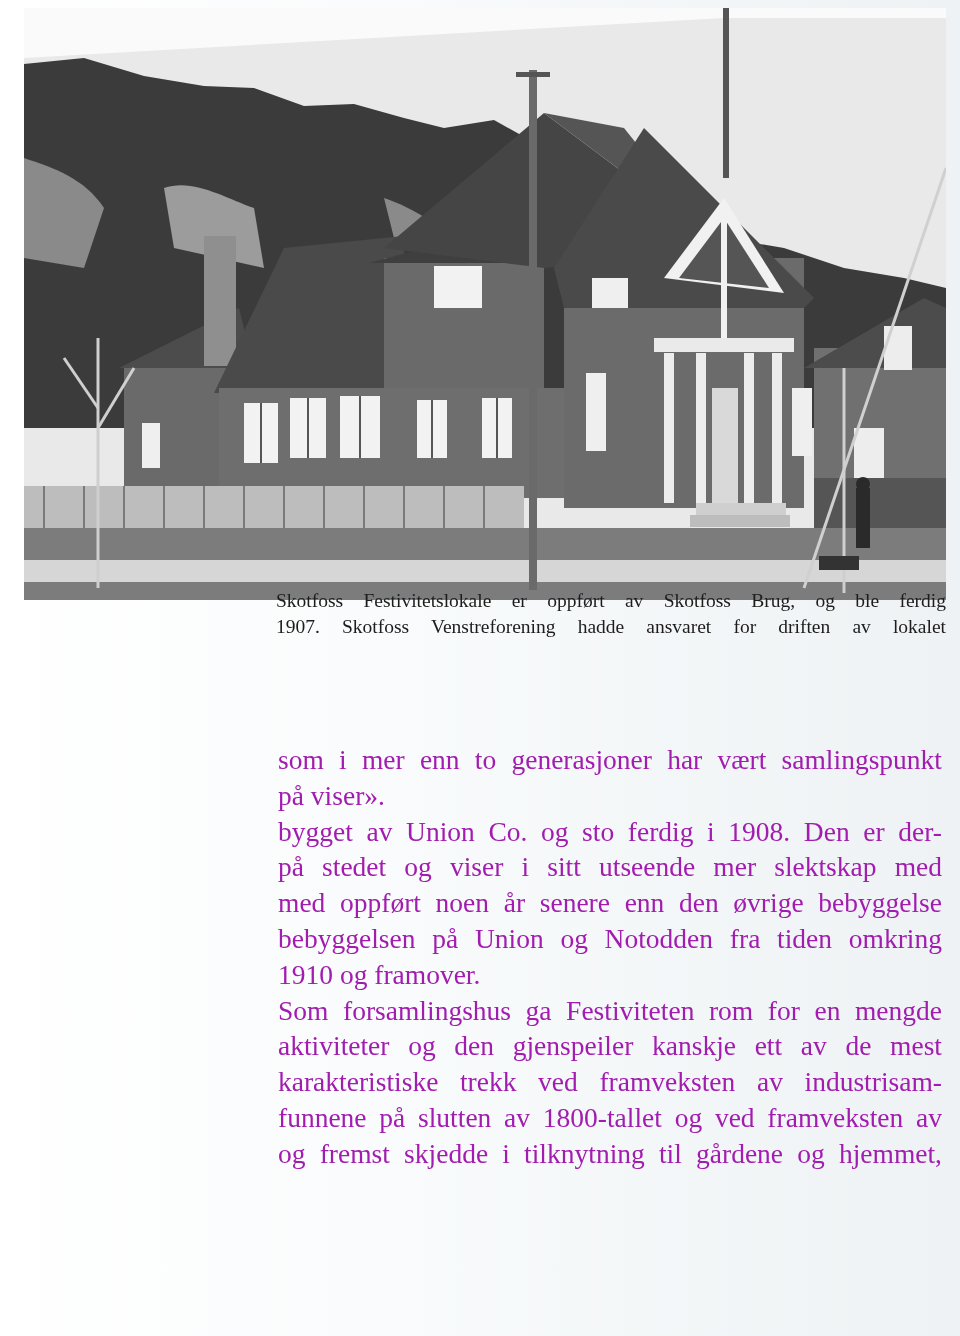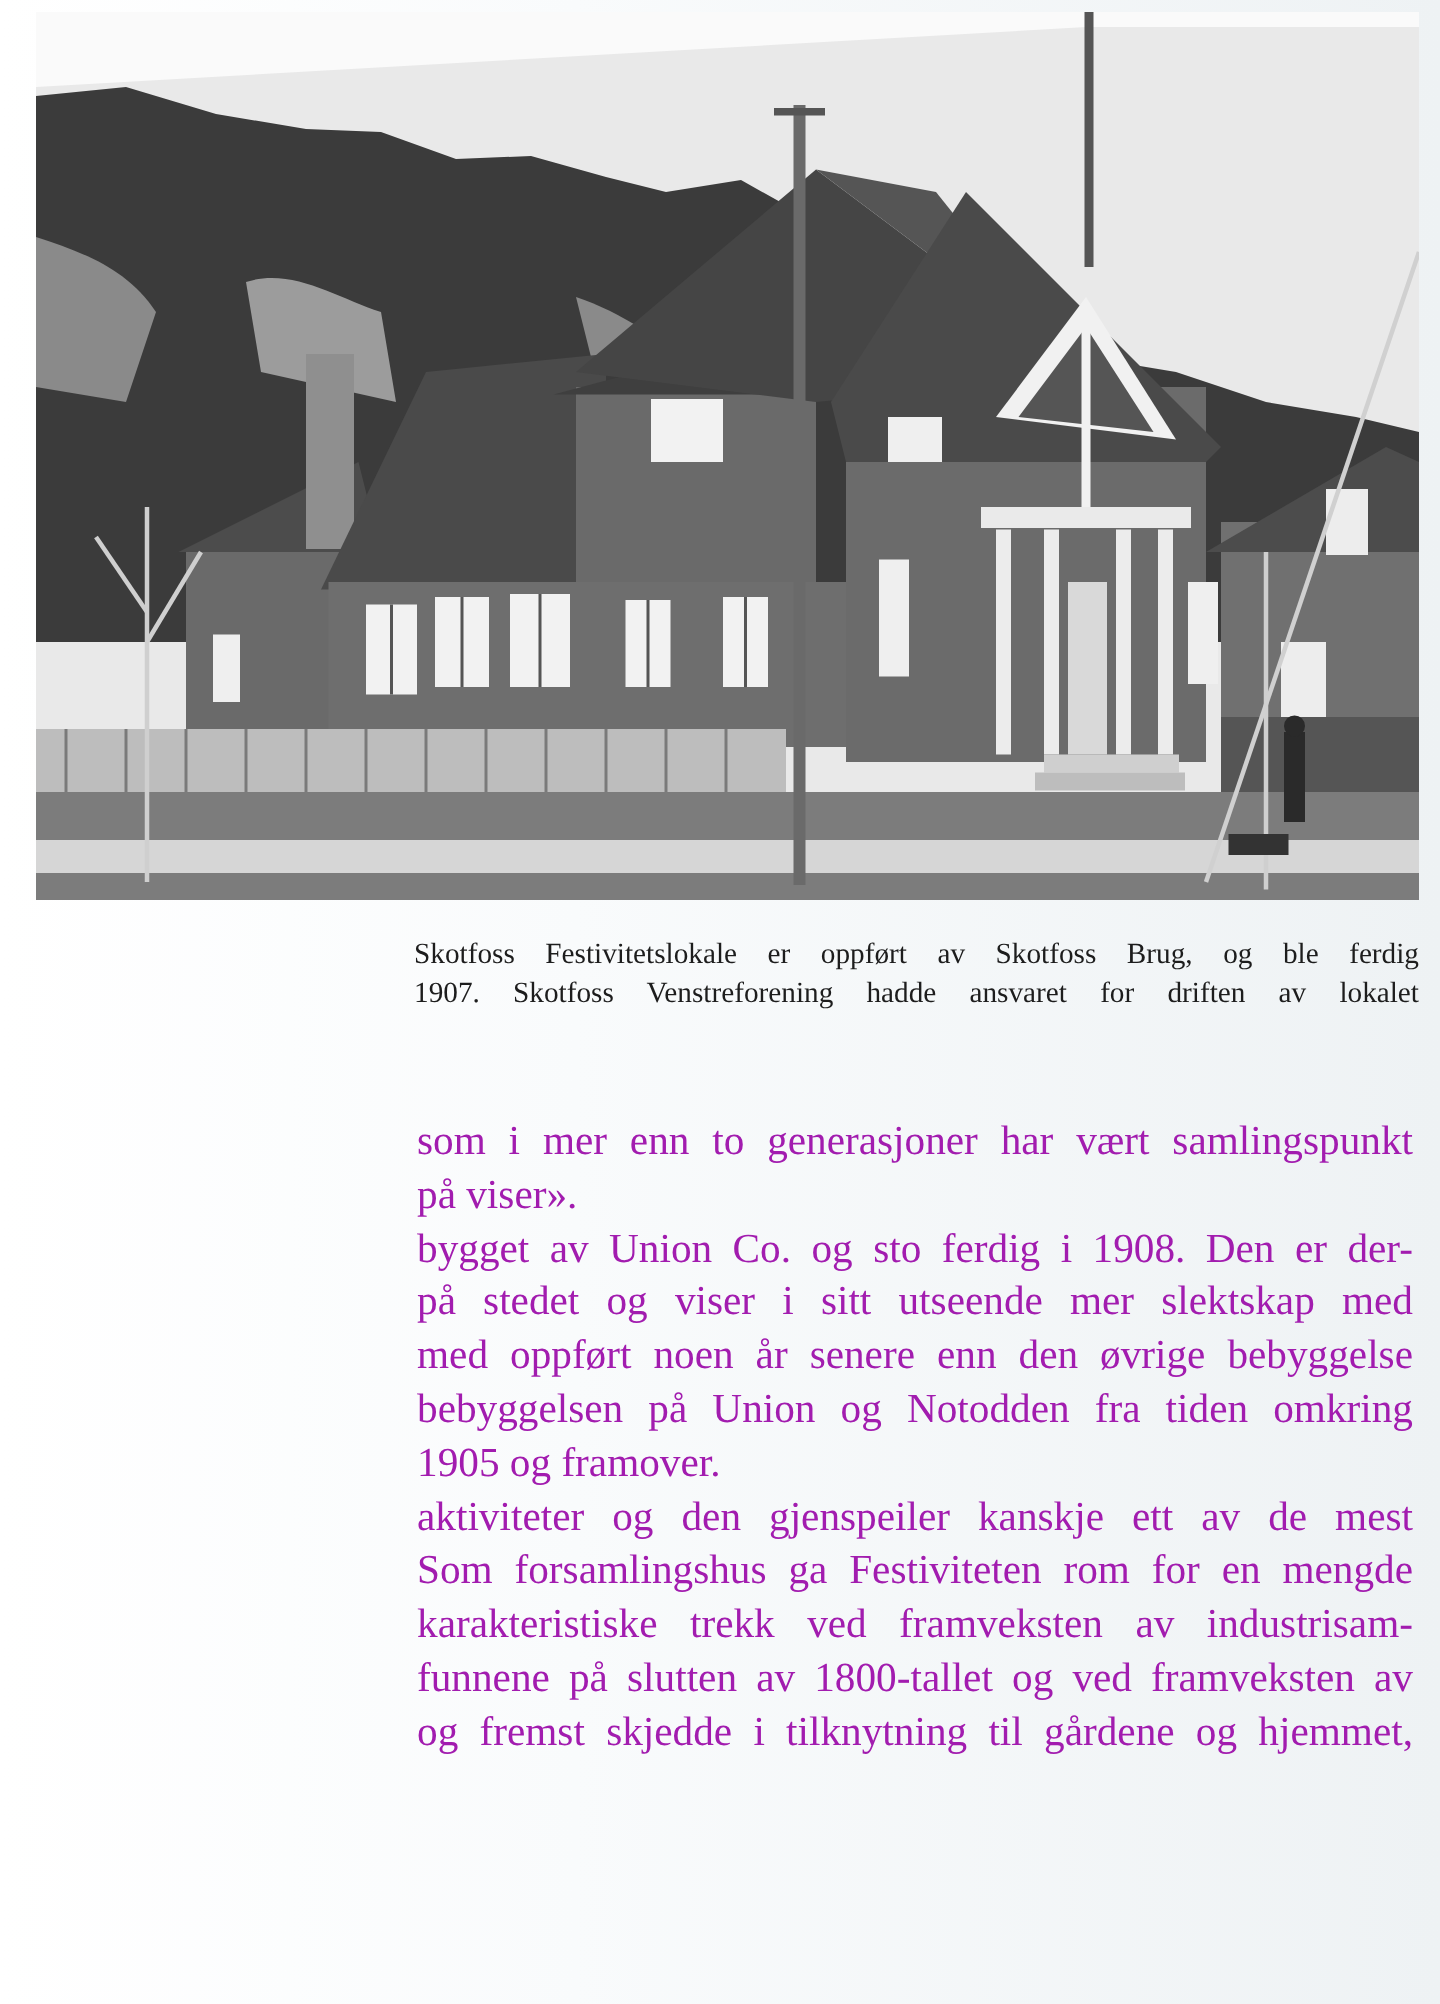--- a/index.html
+++ b/index.html
@@ -14,21 +14,21 @@
     position: absolute; inset: 0;
     background: linear-gradient(90deg, #ffffff 0%, #f9fbfc 40%, #eef2f4 100%);
   }
   .photo {
     position: absolute; left: 24px; top: 8px; width: 922px; height: 592px;
     background: #9a9a9a;
     overflow: hidden;
   }
   .photo svg { display: block; width: 100%; height: 100%; }
   .caption {
-    position: absolute; left: 276px; top: 624px; width: 670px;
+    position: absolute; left: 276px; top: 588px; width: 670px;
     font-family: "Liberation Serif", serif;
     font-size: 19.5px; line-height: 26px; color: #1d1d1d;
     text-align: justify;
   }
   .caption span { display: block; }
   .caption .l1, .caption .l2 { text-align-last: justify; }
   .body-text {
     position: absolute; left: 278px; top: 742px; width: 664px;
     font-family: "Liberation Serif", serif;
     font-size: 27.5px; line-height: 35.8px; color: #a21caf;
@@ -159,19 +159,19 @@
   <span class="l2">1907. Skotfoss Venstreforening hadde ansvaret for driften av lokalet</span>
 </div>
 
 <div class="body-text">
   <span class="line">som i mer enn to generasjoner har vært samlingspunkt</span>
   <span class="line last">på viser».</span>
   <span class="line">bygget av Union Co. og sto ferdig i 1908. Den er der-</span>
   <span class="line">på stedet og viser i sitt utseende mer slektskap med</span>
   <span class="line">med oppført noen år senere enn den øvrige bebyggelse</span>
   <span class="line">bebyggelsen på Union og Notodden fra tiden omkring</span>
-  <span class="line last">1905 og framover.</span>
+  <span class="line last">1910 og framover.</span>
+  <span class="line">Som forsamlingshus ga Festiviteten rom for en mengde</span>
   <span class="line">aktiviteter og den gjenspeiler kanskje ett av de mest</span>
-  <span class="line">Som forsamlingshus ga Festiviteten rom for en mengde</span>
   <span class="line">karakteristiske trekk ved framveksten av industrisam-</span>
   <span class="line">funnene på slutten av 1800-tallet og ved framveksten av</span>
   <span class="line">og fremst skjedde i tilknytning til gårdene og hjemmet,</span>
 </div>
 
 </body></html>

